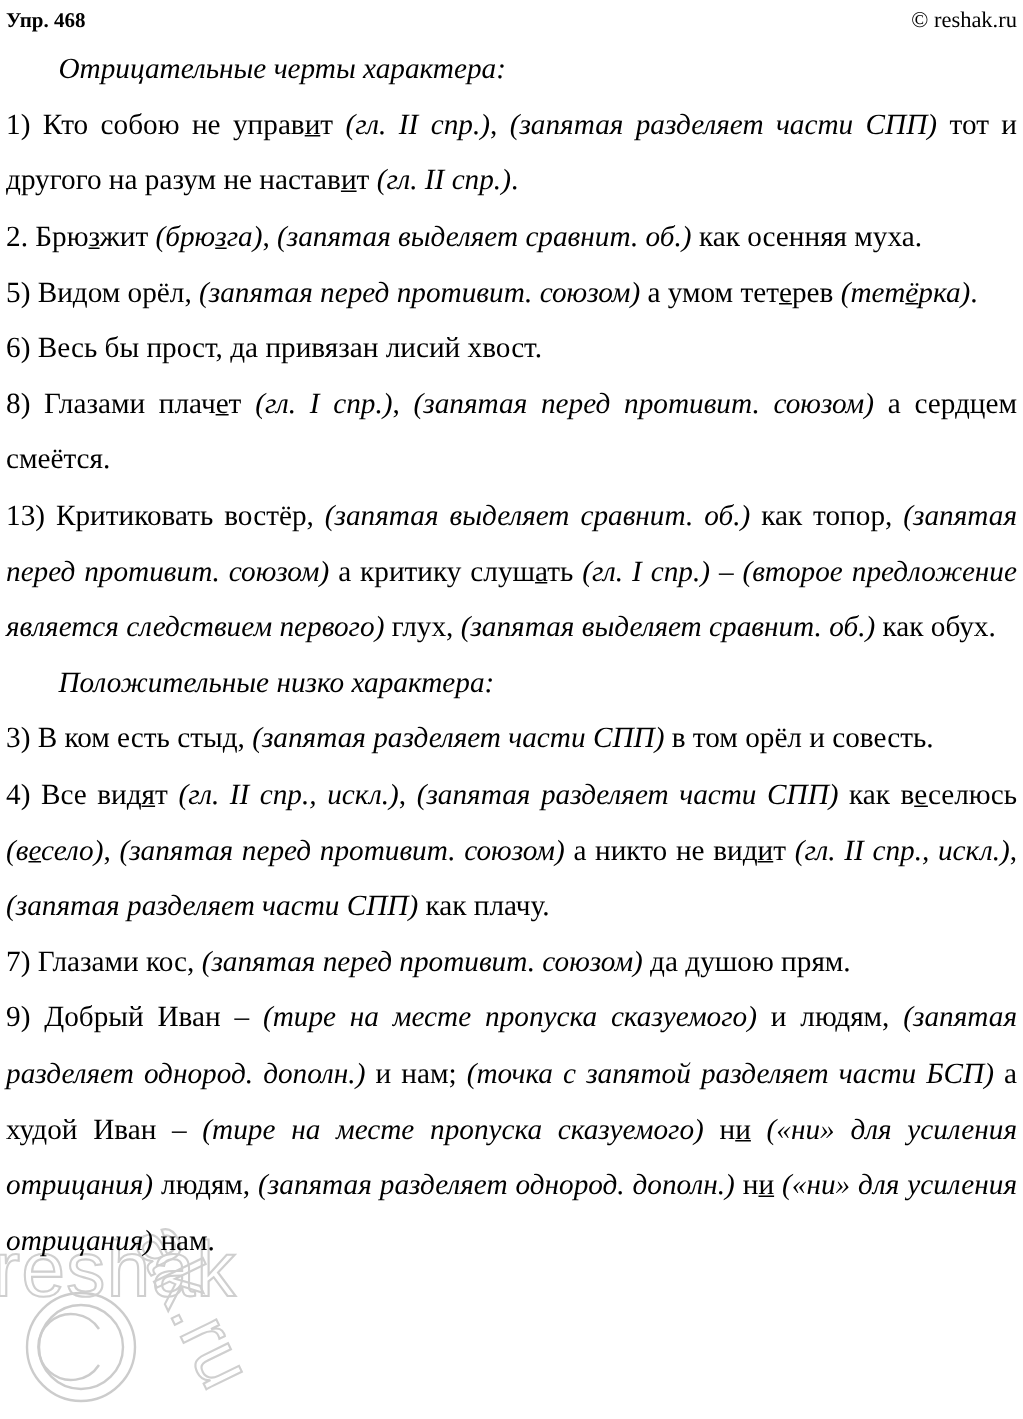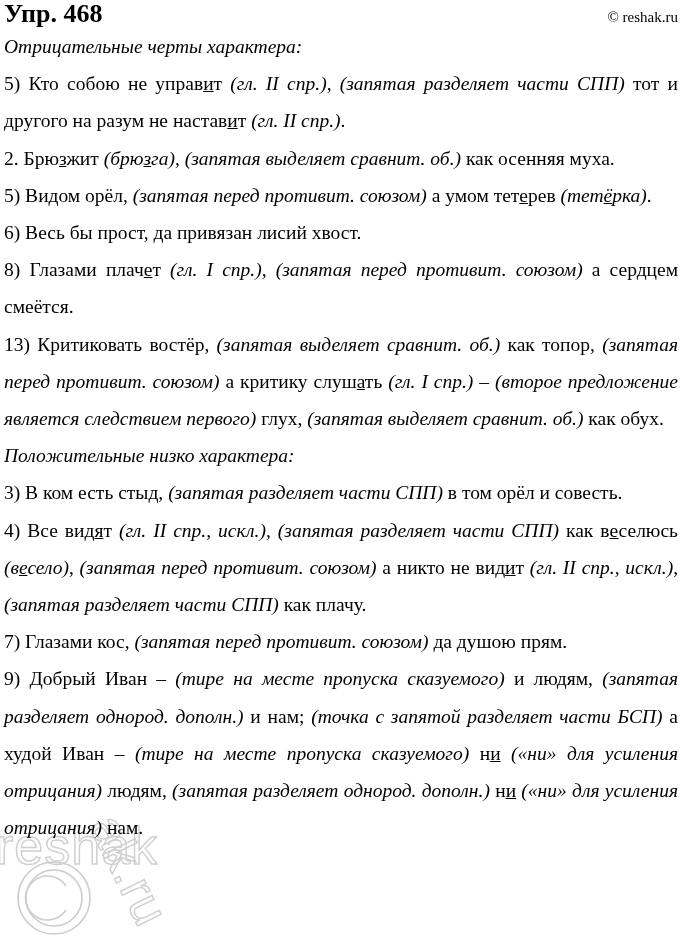--- a/index.html
+++ b/index.html
@@ -39,21 +39,21 @@
   .header {
     position: relative;
     display: flex;
     align-items: baseline;
     justify-content: space-between;
     height: 26px;
     z-index: 2;
   }
   .ex-title {
     font-weight: bold;
-    font-size: 26px;
+    font-size: 14px;
     line-height: 24px;
     letter-spacing: 0px;
   }
   .copyright {
     font-size: 15px;
     line-height: 24px;
     white-space: nowrap;
   }
 
   
@@ -69,20 +69,21 @@
     margin: 0;
     padding: 0;
     hyphens: none;
   }
   .para.last-nojust { text-align: left; }
 
   .heading-italic {
     font-style: italic;
     font-size: 19.5px;
     text-align: left;
+    margin-left: 35px;
   }
 
   
   i.note { font-style: italic; }
   u.u { text-decoration: underline; text-underline-offset: 1px; }
 
   
   .content .para + .para { margin-top: 0; }
 </style>
 </head>
@@ -107,21 +108,21 @@
 
   <div class="header">
     <span class="ex-title">Упр. 468</span>
     <span class="copyright">© reshak.ru</span>
   </div>
 
   <div class="content">
 
     <p class="para heading-italic">Отрицательные черты характера:</p>
 
-    <p class="para"><span>5) Кто собою не управ</span><u class="u">и</u><span>т </span><i class="note">(гл. II спр.)</i><span>, </span><i class="note">(запятая разделяет части СПП)</i><span> тот и другого на разум не настав</span><u class="u">и</u><span>т </span><i class="note">(гл. II спр.)</i><span>.</span></p>
+    <p class="para"><span>1) Кто собою не управ</span><u class="u">и</u><span>т </span><i class="note">(гл. II спр.)</i><span>, </span><i class="note">(запятая разделяет части СПП)</i><span> тот и другого на разум не настав</span><u class="u">и</u><span>т </span><i class="note">(гл. II спр.)</i><span>.</span></p>
 
     <p class="para"><span>2. Брю</span><u class="u">з</u><span>жит </span><i class="note"><span>(брю</span><u class="u">з</u><span>га)</span></i><span>, </span><i class="note">(запятая выделяет сравнит. об.)</i><span> как осенняя муха.</span></p>
 
     <p class="para"><span>5) Видом орёл, </span><i class="note">(запятая перед противит. союзом)</i><span> а умом тет</span><u class="u">е</u><span>рев </span><i class="note"><span>(тет</span><u class="u">ё</u><span>рка)</span></i><span>.</span></p>
 
     <p class="para last-nojust">6) Весь бы прост, да привязан лисий хвост.</p>
 
     <p class="para"><span>8) Глазами плач</span><u class="u">е</u><span>т </span><i class="note">(гл. I спр.)</i><span>, </span><i class="note">(запятая перед противит. союзом)</i><span> а сердцем смеётся.</span></p>
 
     <p class="para"><span>13) Критиковать востёр, </span><i class="note">(запятая выделяет сравнит. об.)</i><span> как топор, </span><i class="note">(запятая перед противит. союзом)</i><span> а критику слуш</span><u class="u">а</u><span>ть </span><i class="note">(гл. I спр.)</i><span> – </span><i class="note">(второе предложение является следствием первого)</i><span> глух, </span><i class="note">(запятая выделяет сравнит. об.)</i><span> как обух.</span></p>

